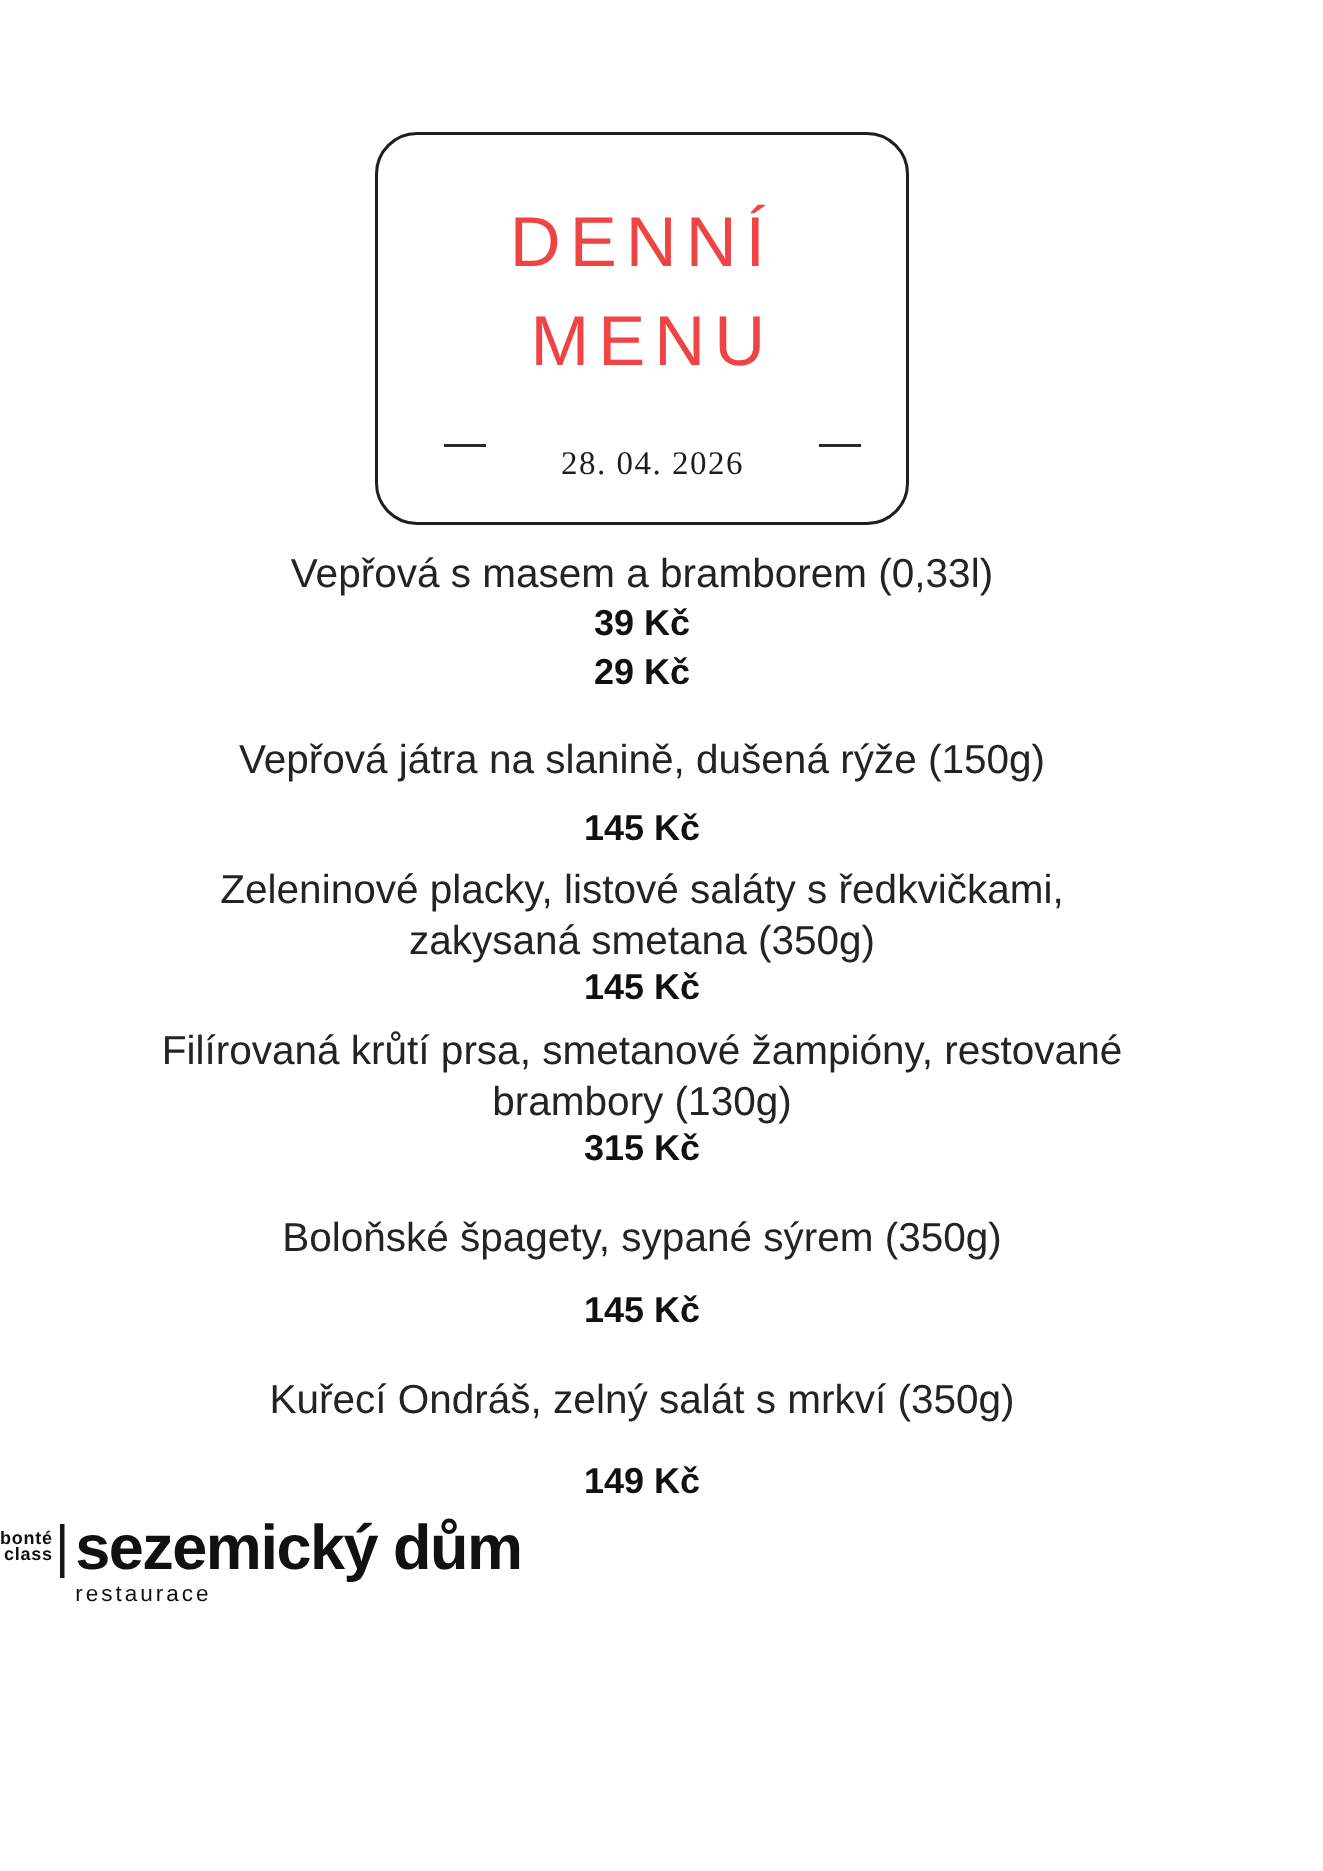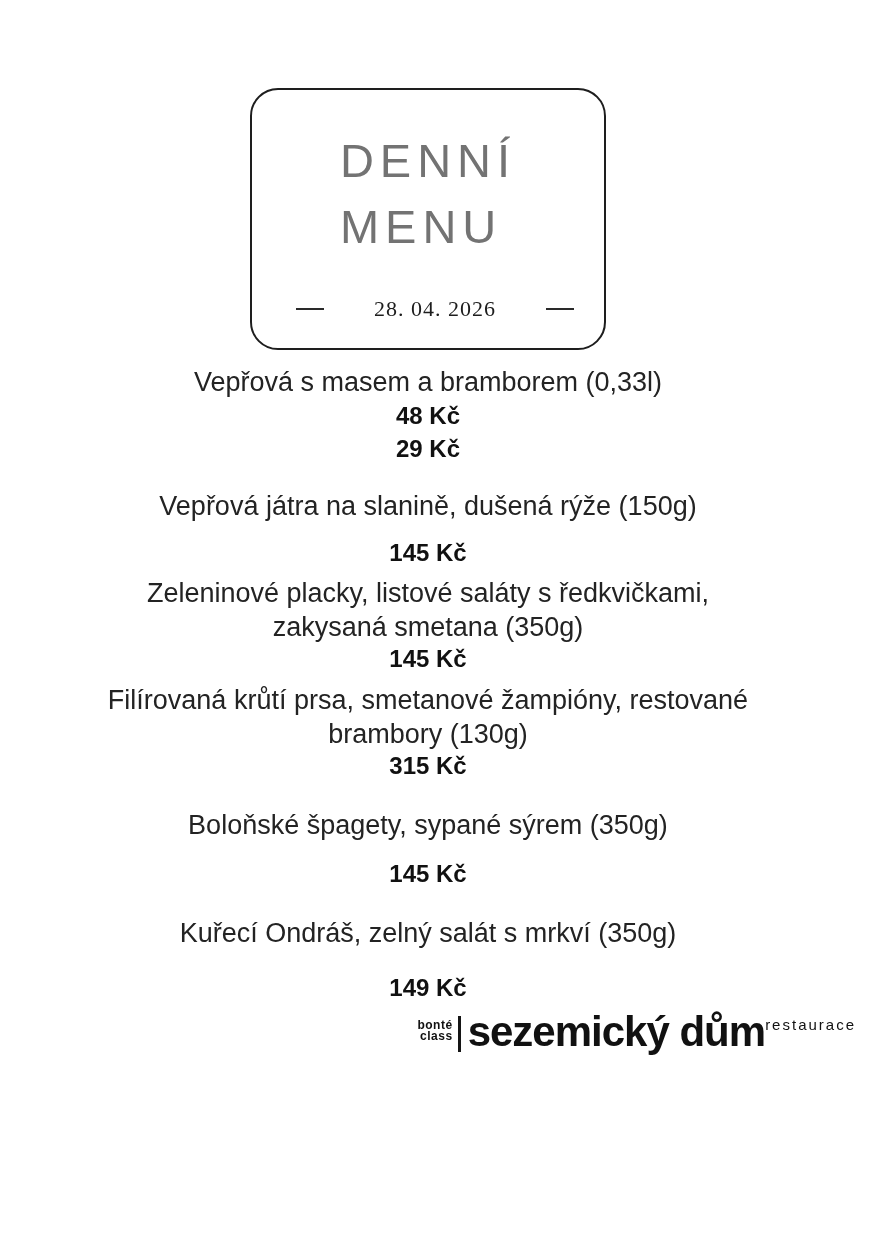--- a/index.html
+++ b/index.html
@@ -24,30 +24,30 @@
     border:2px solid #1e1e1e;
     border-radius:28px;
     display:flex; flex-direction:column; align-items:center;
   }
   .menu-title {
     margin-top:38px;
     font-size:47px;
     line-height:66px;
     letter-spacing:6px;
     font-weight:400;
-    color:#737373;
-    text-align:left;
+    color:#ef4444;
+    text-align:right;
     white-space:pre-line;
   }
   .date-row {
     margin-top:auto;
     box-sizing:border-box;
     width:100%;
     padding:0 30px 26px 44px;
-    display:flex; align-items:center; justify-content:space-between;
+    display:flex; align-items:flex-start; justify-content:space-between;
   }
   .date-dash {
     width:28px; height:0;
     border-top:2px solid #2a2a2a;
   }
   .menu-date {
     font-family:"Liberation Serif", serif;
     font-size:22px;
     letter-spacing:1px;
     color:#1d1d1d;
@@ -65,34 +65,34 @@
   .item-price {
     font-size:24px;
     line-height:30px;
     font-weight:700;
     color:#111111;
   }
 
   
   .logo {
     margin-top:10px;
-    display:flex; justify-content:flex-end; align-items:flex-start;
+    display:flex; justify-content:flex-start; align-items:flex-start;
     color:#111111;
   }
   .logo-left {
     display:flex; flex-direction:column; align-items:flex-end;
     margin-top:7px;
     font-size:12px; line-height:11px; font-weight:700; letter-spacing:0.5px;
   }
   .logo-bar {
     width:3px; height:36px;
     background:#151515;
     margin:3px 7px 0 5px;
   }
-  .logo-right { display:flex; flex-direction:row; align-items:flex-start; }
+  .logo-right { display:flex; flex-direction:column; align-items:flex-start; }
   .logo-name {
     font-size:42px; line-height:38px;
     font-weight:700; letter-spacing:-1px;
   }
   .logo-sub {
     margin-top:3px;
     font-size:15px; font-weight:400; letter-spacing:2px;
   }
 </style>
 </head>
@@ -107,21 +107,21 @@
       <div class="date-row">
         <span class="date-dash"></span>
         <span class="menu-date">28. 04. 2026</span>
         <span class="date-dash"></span>
       </div>
     </div>
 
     <div class="menu-list">
 
       <div class="item-name" style="margin-top:15px">Vepřová s masem a bramborem (0,33l)</div>
-      <div class="item-price" style="margin-top:2px">48 Kč</div>
+      <div class="item-price" style="margin-top:2px">39 Kč</div>
 
       <div class="item-price" style="margin-top:3px">29 Kč</div>
 
       <div class="item-name" style="margin-top:25px">Vepřová játra na slanině, dušená rýže (150g)</div>
       <div class="item-price" style="margin-top:15px">145 Kč</div>
 
       <div class="item-name" style="margin-top:8px">Zeleninové placky, listové saláty s ředkvičkami,
 zakysaná smetana (350g)</div>
       <div class="item-price" style="margin-top:0">145 Kč</div>
 

